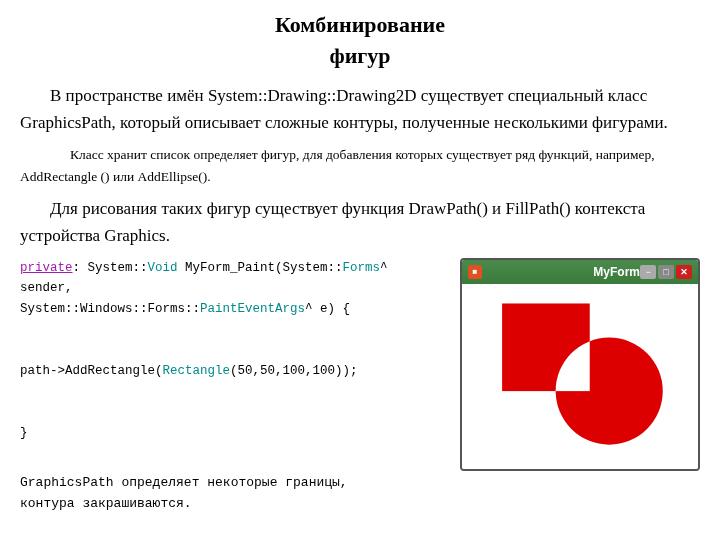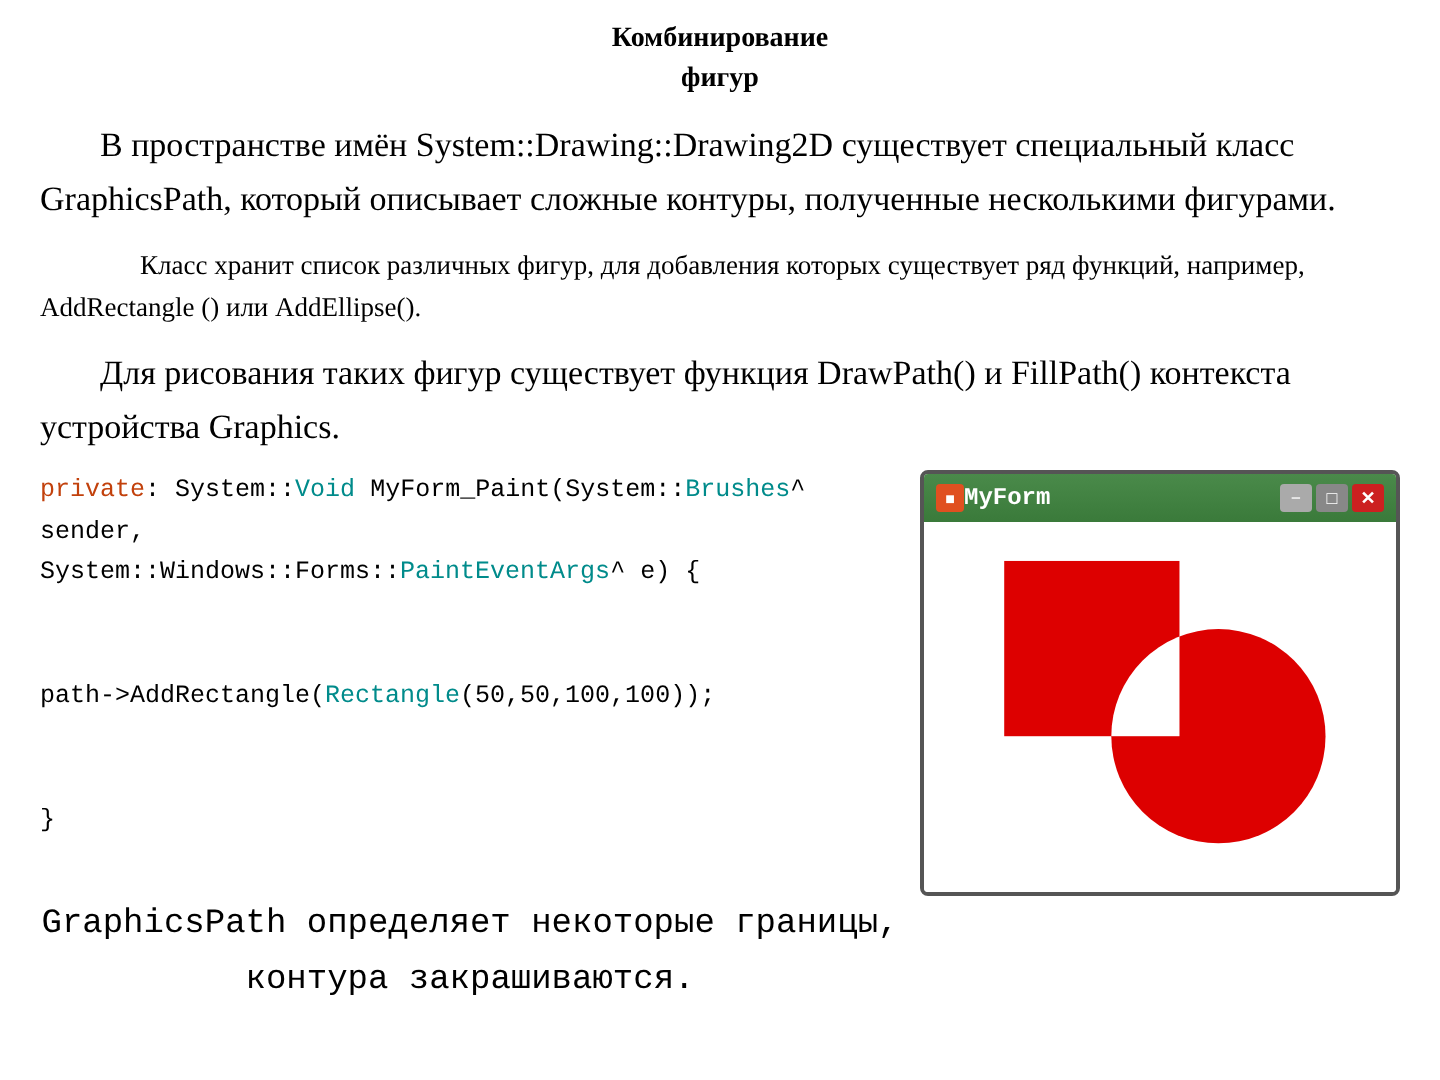--- a/index.html
+++ b/index.html
@@ -9,21 +9,21 @@
       font-size: 14px;
       background: #ffffff;
       color: #000000;
       width: 720px;
       min-height: 540px;
       padding: 10px 20px;
     }
 
     .page-title {
       text-align: center;
-      font-size: 14px;
+      font-size: 22px;
       font-weight: bold;
       margin-bottom: 10px;
       line-height: 1.4;
     }
 
     .intro-text {
       font-size: 17px;
       line-height: 1.6;
       margin-bottom: 8px;
       text-indent: 30px;
@@ -42,21 +42,21 @@
       margin-top: 6px;
     }
 
     .code-section {
       flex: 1;
       font-family: 'Courier New', Courier, monospace;
       font-size: 12.5px;
       line-height: 1.65;
     }
 
-    .code-section .kw-blue { color: #c2410c; }
+    .code-section .kw-blue { color: #a21caf; text-decoration: underline; }
     .code-section .comment { color: #008000; }
     .code-section .type-teal { color: #008b8b; }
 
     .window-preview {
       width: 240px;
       min-width: 240px;
       border: 2px solid #555;
       border-radius: 4px;
       overflow: hidden;
       background: #f0f0f0;
@@ -79,25 +79,25 @@
       border-radius: 2px;
       display: flex;
       align-items: center;
       justify-content: center;
       font-size: 8px;
       color: white;
     }
 
     .window-title-text {
       color: white;
-      font-family: Liberation Mono, monospace;
+      font-family: Liberation Sans, sans-serif;
       font-size: 12px;
       font-weight: bold;
       flex: 1;
-      text-align: left;
+      text-align: right;
     }
 
     .window-controls {
       display: flex;
       gap: 2px;
     }
 
     .win-btn {
       width: 16px;
       height: 14px;
@@ -117,42 +117,41 @@
 
     .window-body {
       background: #ffffff;
       height: 185px;
       position: relative;
       overflow: hidden;
     }
 
     .footer-text {
       font-family: 'Courier New', Courier, monospace;
-      font-size: 17px;
+      font-size: 13px;
       margin-top: 8px;
       line-height: 1.65;
-      text-align: center;
     }
   </style>
 </head>
 <body>
 
 <div class="page-title">
   <span>Комбинирование</span><br>
   <span>фигур</span>
 </div>
 
 <p class="intro-text">В пространстве имён System::Drawing::Drawing2D существует специальный класс GraphicsPath, который описывает сложные контуры, полученные несколькими фигурами.</p>
-<p class="intro-text2">Класс хранит список различных фигур, для добавления которых существует ряд функций, например, AddRectangle () или AddEllipse().</p>
+<p class="intro-text2">Класс хранит список определяет фигур, для добавления которых существует ряд функций, например, AddRectangle () или AddEllipse().</p>
 <p class="intro-text">Для рисования таких фигур существует функция DrawPath() и FillPath() контекста устройства Graphics.</p>
 
 <div class="content-area">
   <div class="code-section">
     <div>
-      <span class="kw-blue">private</span><span>: System::</span><span class="type-teal">Void</span><span> <span>MyForm_Paint</span>(System::</span><span class="type-teal">Brushes</span><span>^&nbsp; </span><span>sender,</span>
+      <span class="kw-blue">private</span><span>: System::</span><span class="type-teal">Void</span><span> <span>MyForm_Paint</span>(System::</span><span class="type-teal">Forms</span><span>^&nbsp; </span><span>sender,</span>
     </div>
     <div>
       <span>System::Windows::Forms::</span><span class="type-teal">PaintEventArgs</span><span>^ </span><span>e) {</span>
     </div>
     <div>&nbsp;</div>
     <div>&nbsp;</div>
     <div>
       <span>path-&gt;AddRectangle(</span><span class="type-teal">Rectangle</span><span>(50,50,100,100));</span>
     </div>
     <div>&nbsp;</div>

